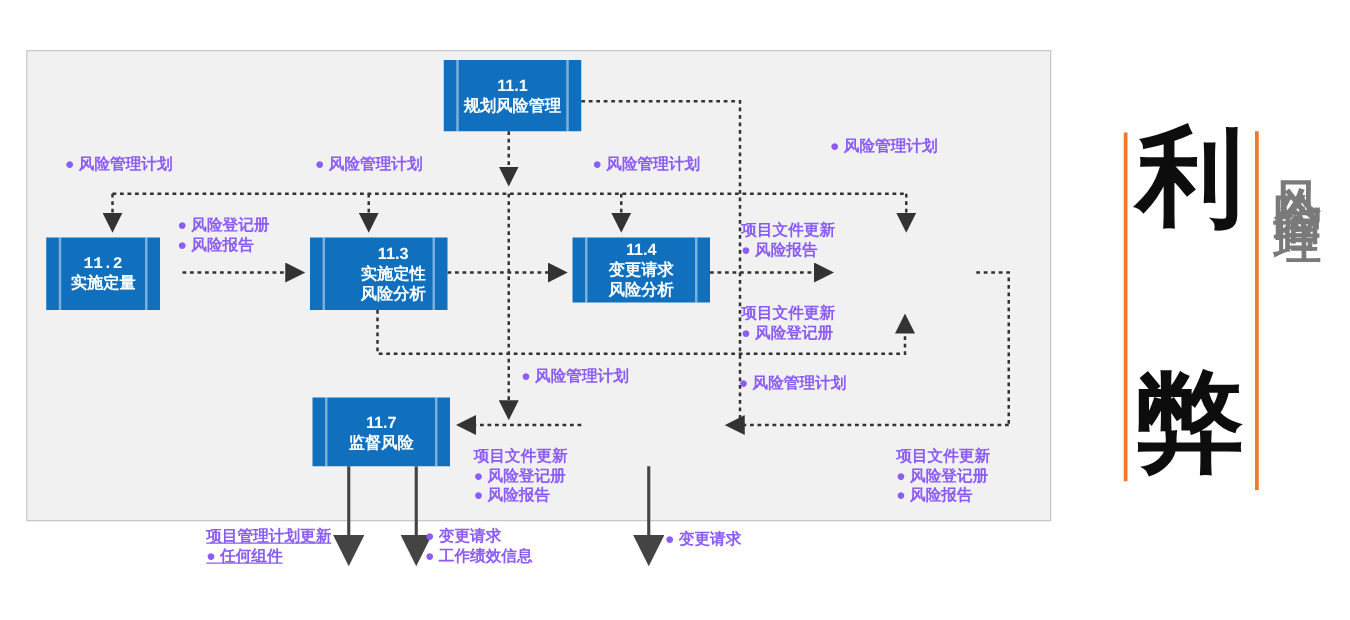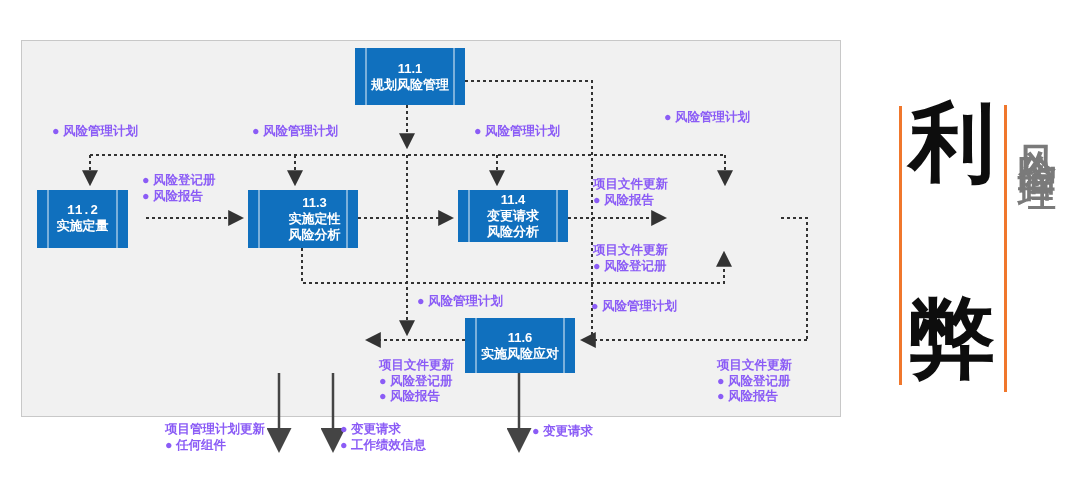--- a/index.html
+++ b/index.html
@@ -91,23 +91,23 @@
   <div class="pbox" style="left:248px;top:190px;width:110px;height:58px;padding-left:23px;">
     <div class="pcode">11.3</div>
     <div class="pline">实施定性</div>
     <div class="pline">风险分析</div>
   </div>
   <div class="pbox" style="left:458px;top:190px;width:110px;height:52px;">
     <div class="pcode">11.4</div>
     <div class="pline">变更请求</div>
     <div class="pline">风险分析</div>
   </div>
-  <div class="pbox" style="left:465px;top:318px;width:110px;height:55px;">
-    <div class="pcode">11.6</div>
-    <div class="pline">实施风险应对</div>
+  <div class="pbox" style="left:250px;top:318px;width:110px;height:55px;">
+    <div class="pcode">11.7</div>
+    <div class="pline">监督风险</div>
     <div class="pline"></div>
   </div>
 
   <div class="note" style="left:52px;top:124px;">
     <div>● 风险管理计划</div>
   </div>
   <div class="note" style="left:252px;top:124px;">
     <div>● 风险管理计划</div>
   </div>
   <div class="note" style="left:474px;top:124px;">
@@ -137,21 +137,21 @@
   <div class="note" style="left:379px;top:358px;">
     <div>项目文件更新</div>
     <div>● 风险登记册</div>
     <div>● 风险报告</div>
   </div>
   <div class="note" style="left:717px;top:358px;">
     <div>项目文件更新</div>
     <div>● 风险登记册</div>
     <div>● 风险报告</div>
   </div>
-  <div class="note" style="left:165px;top:422px;">
+  <div class="note" style="left:165px;top:422px;text-decoration:underline;">
     <div>项目管理计划更新</div>
     <div>● 任何组件</div>
   </div>
   <div class="note" style="left:340px;top:422px;">
     <div>● 变更请求</div>
     <div>● 工作绩效信息</div>
   </div>
   <div class="note" style="left:532px;top:424px;">
     <div>● 变更请求</div>
   </div>

